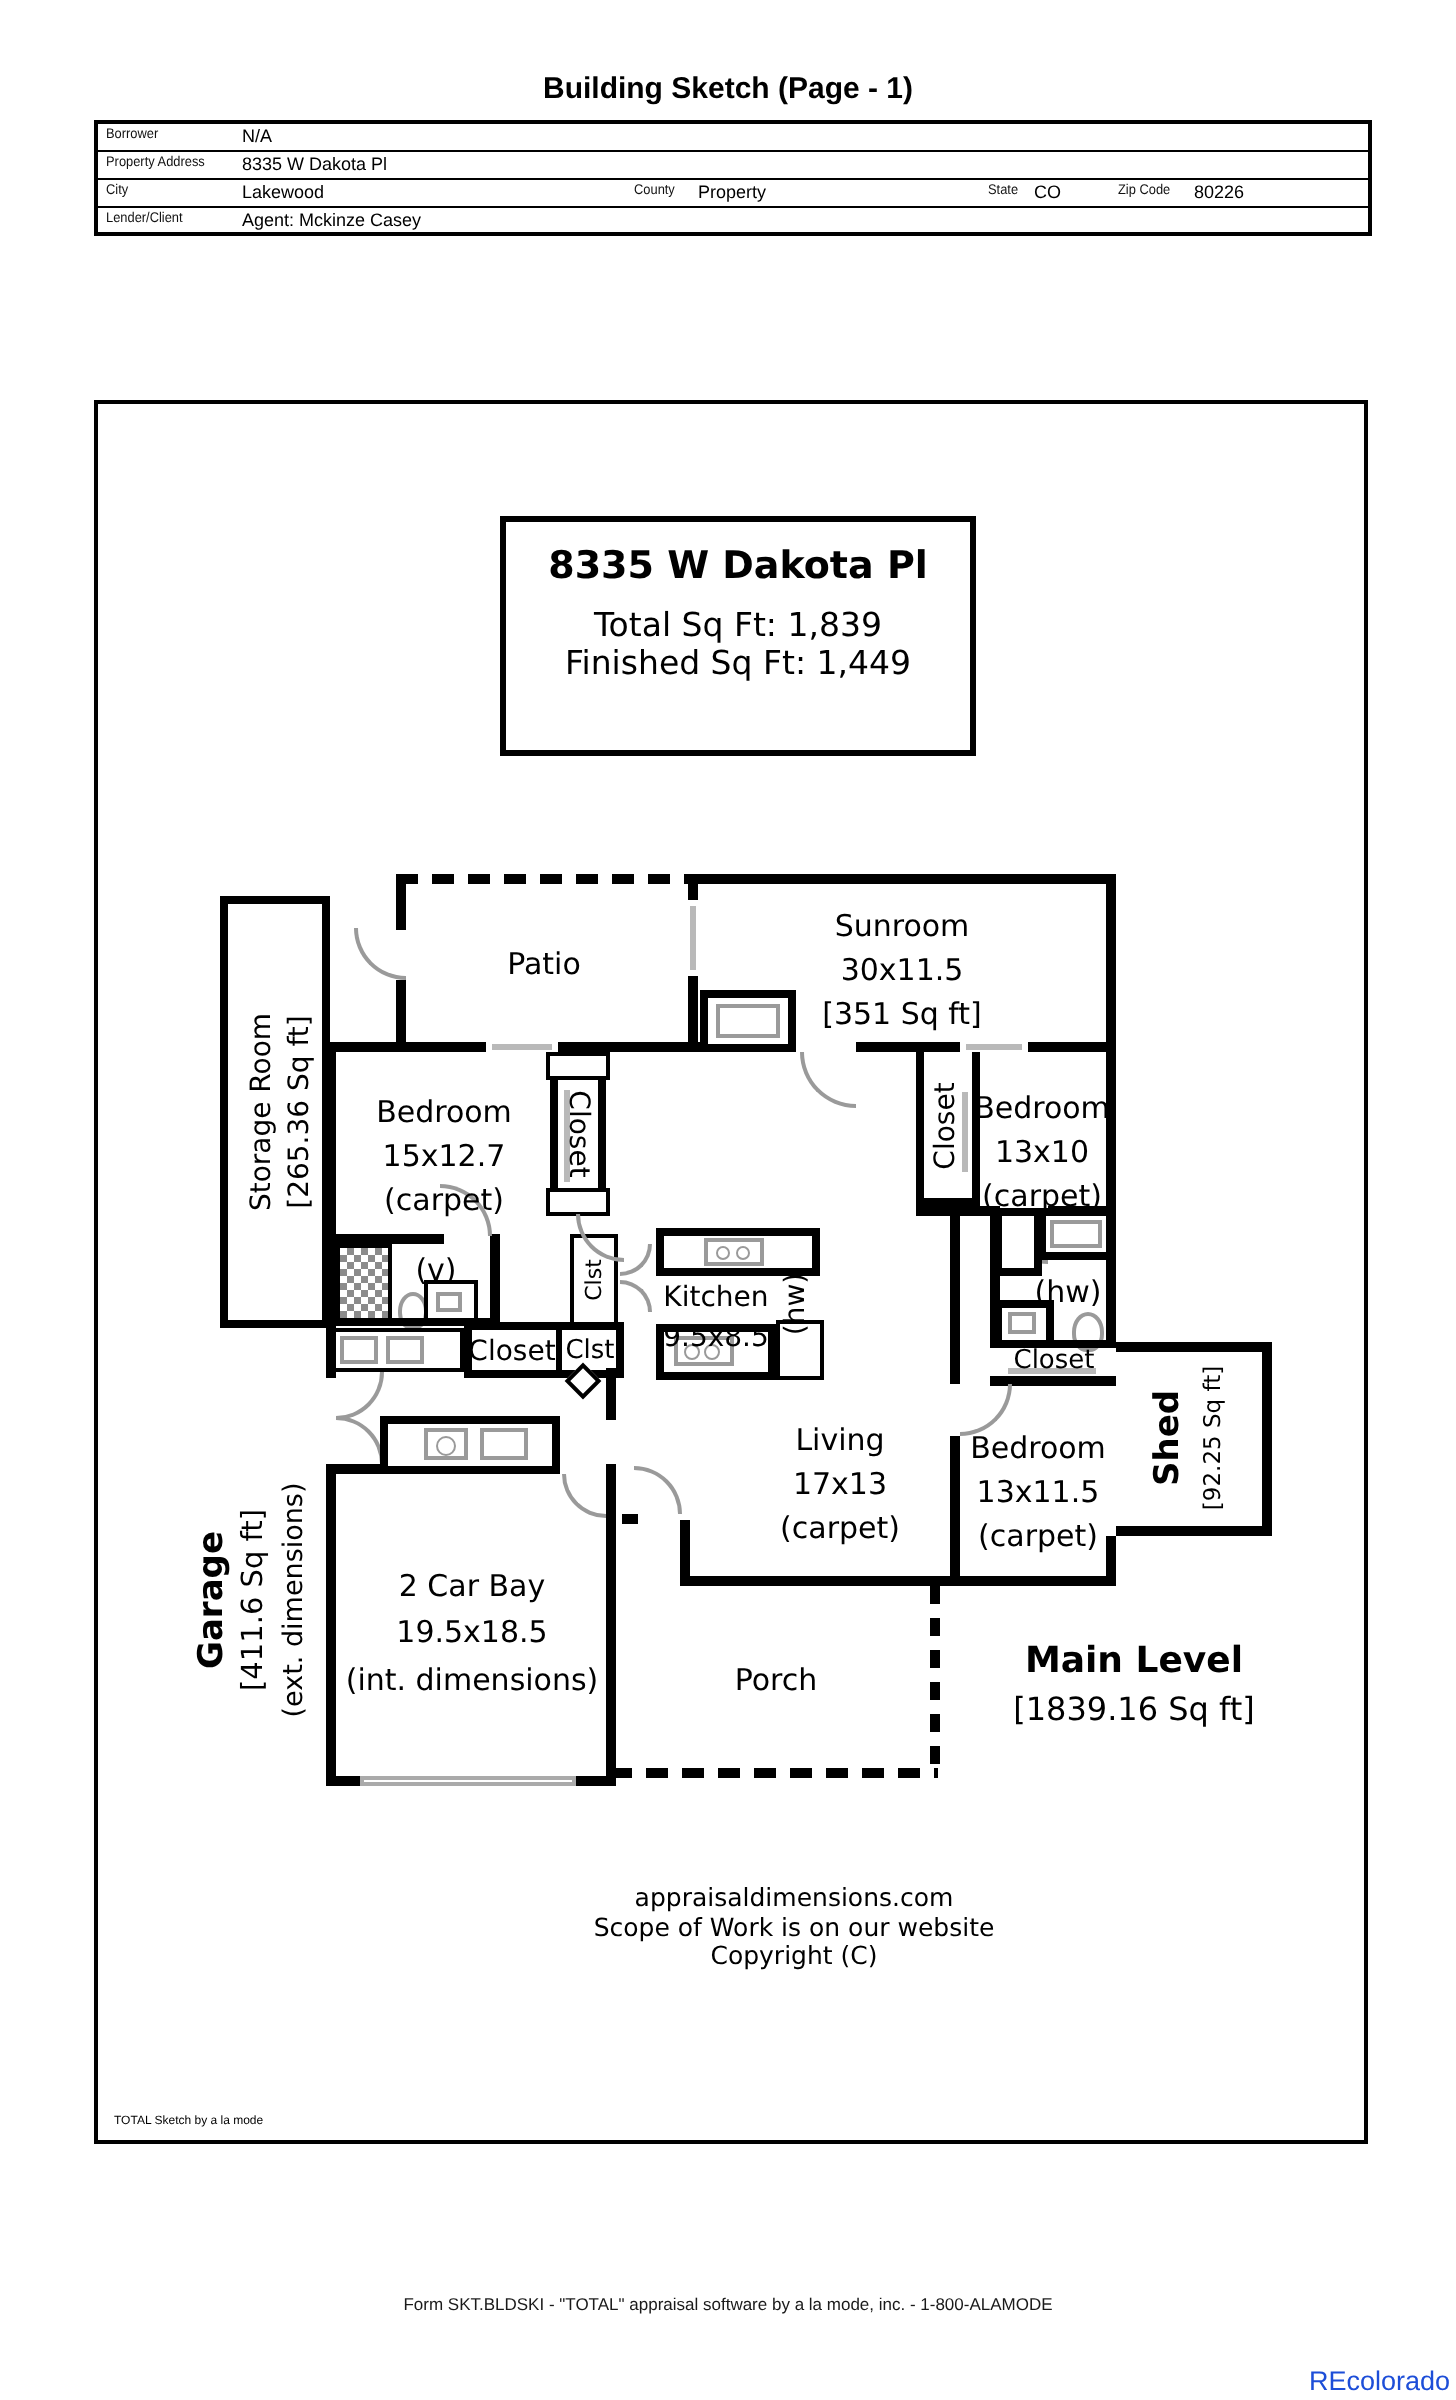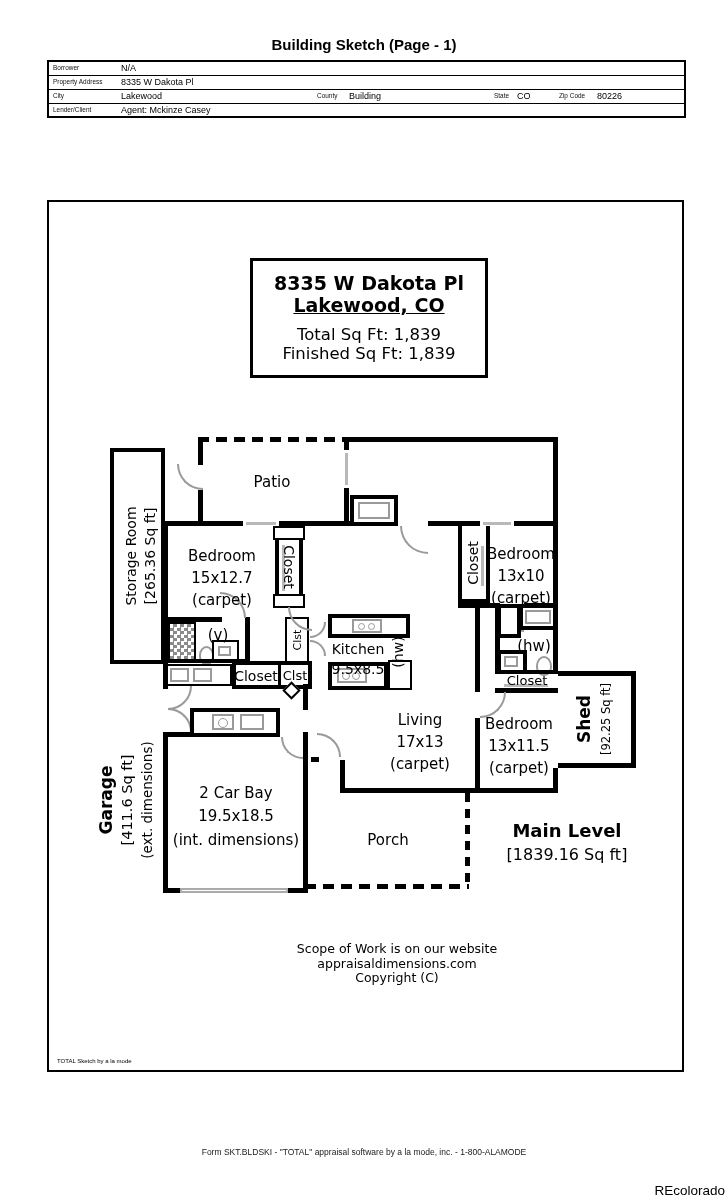--- a/index.html
+++ b/index.html
@@ -44,21 +44,21 @@
   .xs{font-size:13px;}
   .v{position:absolute;transform:translate(-50%,-50%) rotate(-90deg);white-space:nowrap;}
   .v90{position:absolute;transform:translate(-50%,-50%) rotate(90deg);white-space:nowrap;}
   .b{font-weight:bold;}
   .credits{position:absolute;left:197px;top:942px;width:400px;text-align:center;
     font-size:12.5px;line-height:14.5px;font-weight:500;}
   .tiny{position:absolute;left:57px;top:1058px;font-family:"Liberation Sans",sans-serif;font-size:6px;}
   .formfooter{position:absolute;left:0;top:1147px;width:728px;text-align:center;
     font-family:"Liberation Sans",sans-serif;font-size:8.5px;color:#1a1a1a;}
   .wm{position:absolute;right:3px;top:1183px;font-family:"Liberation Sans",sans-serif;
-    font-size:13.5px;color:#000000;}
+    font-size:13.5px;color:#1d4ed8;}
 </style>
 </head>
 <body>
 
 <div class="sheet">
 
   <div class="doc-title">Building Sketch (Page - 1)</div>
 
   <div class="htable">
     <div class="hrow">
@@ -66,39 +66,38 @@
       <span class="hval">N/A</span>
     </div>
     <div class="hrow">
       <span class="hlab">Property Address</span>
       <span class="hval">8335 W Dakota Pl</span>
     </div>
     <div class="hrow">
       <span class="hlab">City</span>
       <span class="hval">Lakewood</span>
       <span class="hlab" style="left:268px">County</span>
-      <span class="hval" style="left:300px">Building</span>
+      <span class="hval" style="left:300px">Property</span>
       <span class="hlab" style="left:445px">State</span>
       <span class="hval" style="left:468px">CO</span>
       <span class="hlab" style="left:510px">Zip Code</span>
       <span class="hval" style="left:548px">80226</span>
     </div>
     <div class="hrow">
       <span class="hlab">Lender/Client</span>
       <span class="hval">Agent: Mckinze Casey</span>
     </div>
   </div>
 
   <div class="bigbox"></div>
 
   <div class="tbox">
     <div class="l1">8335 W Dakota Pl</div>
-    <div class="l2">Lakewood, CO</div>
     <div class="l3">Total Sq Ft: 1,839</div>
-    <div class="l4">Finished Sq Ft: 1,839</div>
+    <div class="l4">Finished Sq Ft: 1,449</div>
   </div>
 
   <i class="dashh" style="left:198px;top:437px;width:146px"></i>
   <i class="w" style="left:198px;top:437px;width:5px;height:28px"></i>
   <i class="w" style="left:198px;top:490px;width:5px;height:35px"></i>
   <i class="arc arc-bl" style="left:177px;top:464px;width:26px;height:26px"></i>
 
   <i class="w" style="left:344px;top:437px;width:214px;height:5px"></i>
   <i class="w" style="left:344px;top:437px;width:5px;height:89px"></i>
   <i class="gap" style="left:344px;top:450px;width:5px;height:38px"></i>
@@ -207,20 +206,25 @@
   <i class="inn" style="left:240px;top:714px;width:24px;height:16px"></i>
   <i class="arc arc-bl" style="left:281px;top:737px;width:22px;height:22px"></i>
   <i class="w" style="left:163px;top:888px;width:17px;height:5px"></i>
   <i class="w" style="left:288px;top:888px;width:17px;height:5px"></i>
   <i class="fix2" style="left:180px;top:888px;width:108px;height:5px;border-color:#aaa"></i>
 
   <i class="dashv" style="left:465px;top:793px;height:95px"></i>
   <i class="dashh" style="left:305px;top:884px;width:164px"></i>
 
   <div class="rl" style="left:272px;top:472px">Patio</div>
+  <div class="rl" style="left:451px;top:453px">
+    <span>Sunroom</span><br>
+    <span>30x11.5</span><br>
+    <span>[351 Sq ft]</span>
+  </div>
   <div class="v sm" style="left:131px;top:556px">Storage Room</div>
   <div class="v sm" style="left:150px;top:556px">[265.36 Sq ft]</div>
   <div class="rl" style="left:222px;top:546px">
     <span>Bedroom</span><br>
     <span>15x12.7</span><br>
     <span>(carpet)</span>
   </div>
   <div class="v90 sm" style="left:289px;top:567px">Closet</div>
   <div class="v sm" style="left:473px;top:563px">Closet</div>
   <div class="rl" style="left:521px;top:544px">
@@ -257,21 +261,21 @@
   <div class="rl" style="left:236px;top:782px;line-height:1.55">
     <span>2 Car Bay</span><br>
     <span>19.5x18.5</span><br>
     <span>(int. dimensions)</span>
   </div>
   <div class="rl" style="left:388px;top:830px">Porch</div>
   <div class="rl b" style="left:567px;top:818px;font-size:18px">Main Level</div>
   <div class="rl" style="left:567px;top:843px;font-size:16px">[1839.16 Sq ft]</div>
 
   <div class="credits">
+    <div>appraisaldimensions.com</div>
     <div>Scope of Work is on our website</div>
-    <div>appraisaldimensions.com</div>
     <div>Copyright (C)</div>
   </div>
 
   <div class="tiny">TOTAL Sketch by a la mode</div>
   <div class="formfooter">Form SKT.BLDSKI - "TOTAL" appraisal software by a la mode, inc. - 1-800-ALAMODE</div>
   <div class="wm">REcolorado</div>
 </div>
 
 </body></html>

